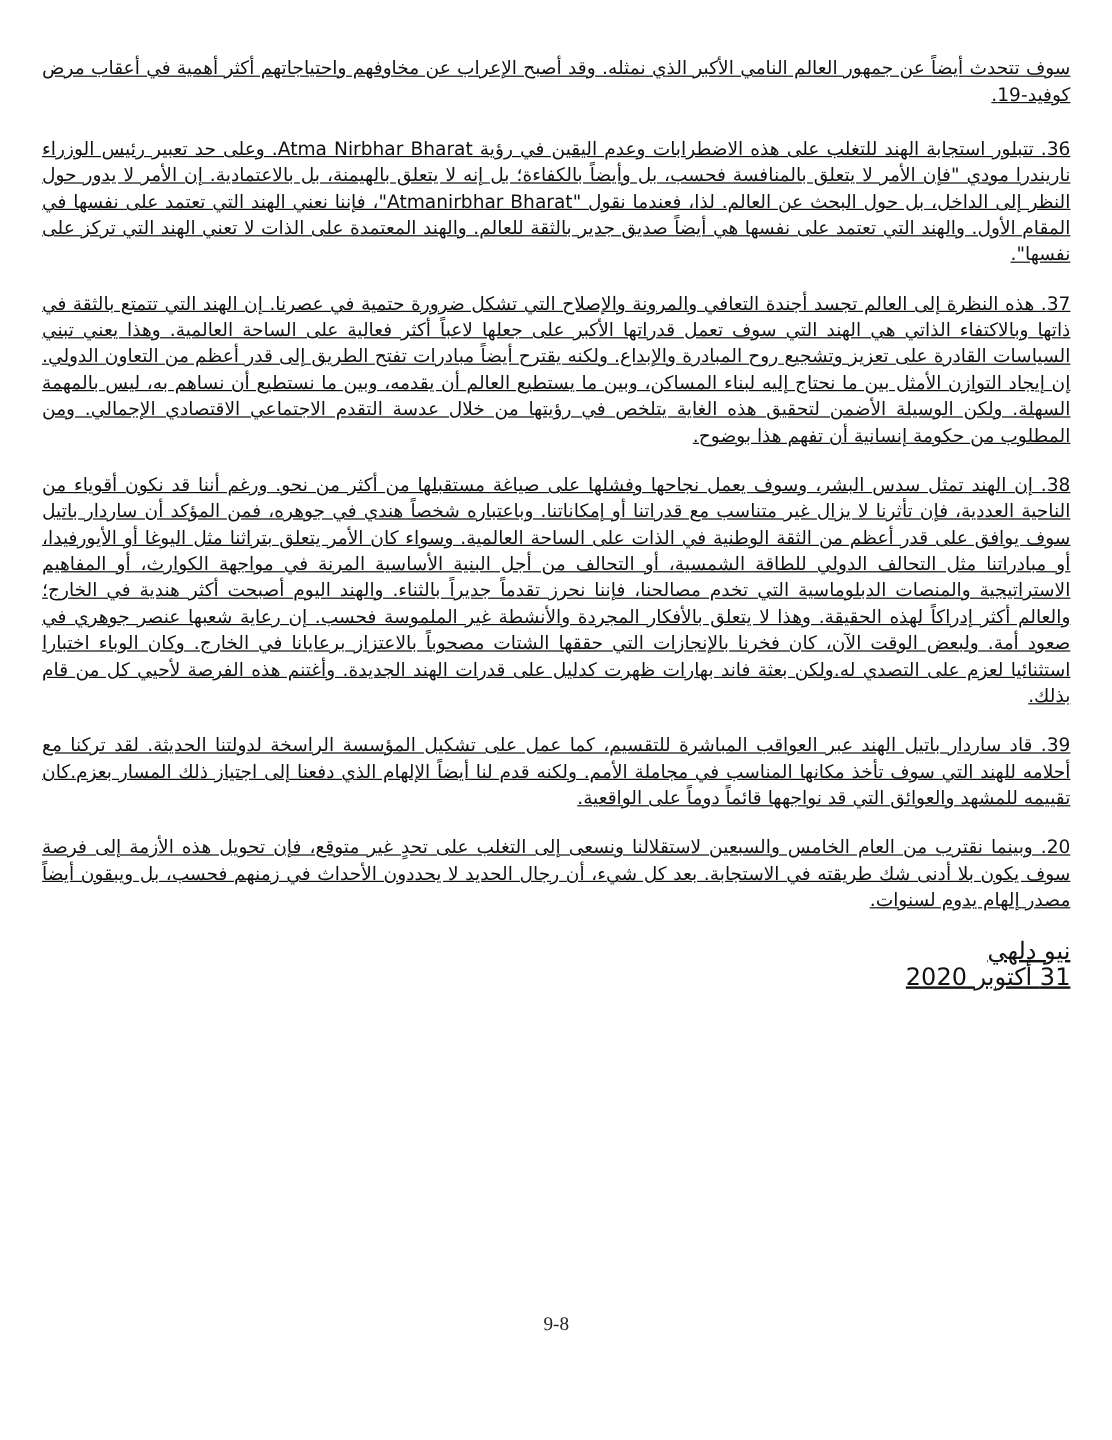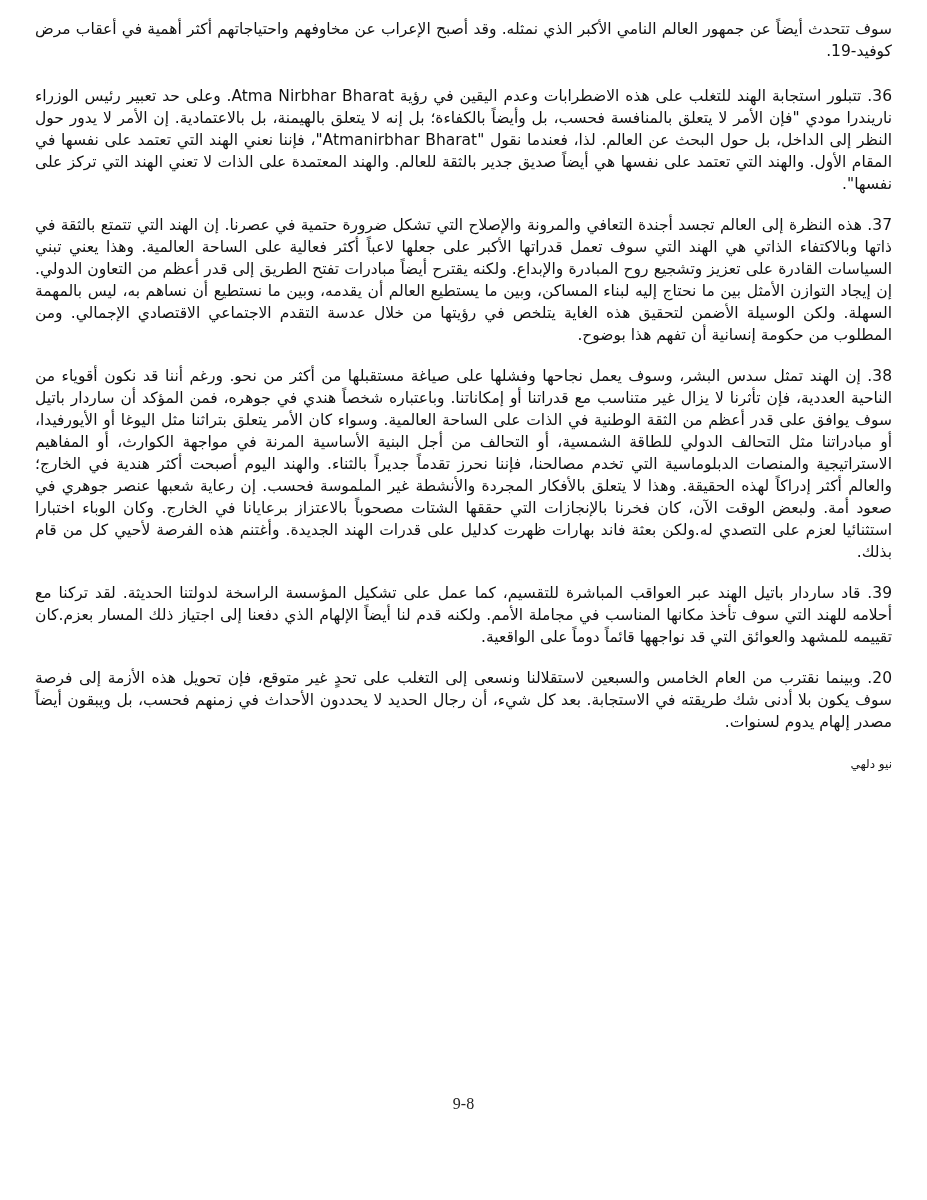--- a/index.html
+++ b/index.html
@@ -18,37 +18,38 @@
     .page {
       position: absolute;
       left: 0;
       top: 0;
       width: 927px;
       height: 1200px;
     }
     .content {
       position: absolute;
       left: 35px;
-      top: 18px;
+      top: 46px;
       width: 857px;
       direction: rtl;
       text-align: justify;
       text-align-last: right;
       font-size: 15.5px;
       line-height: 22px;
+      text-decoration: underline;
     }
     .para {
       margin: 0 0 19px 0;
     }
     .para.first {
       margin-bottom: 23px;
     }
     .signature {
       margin-top: 20px;
-      font-size: 12px;
+      font-size: 20px;
       line-height: 22px;
       text-align: left;
     }
     .footer {
       position: absolute;
       left: 0;
       width: 927px;
       top: 1095px;
       text-align: center;
       font-family: "Liberation Serif", serif;
@@ -62,16 +63,17 @@
 <div class="page">
   <div class="content">
     <p class="para first">سوف تتحدث أيضاً عن جمهور العالم النامي الأكبر الذي نمثله. وقد أصبح الإعراب عن مخاوفهم واحتياجاتهم أكثر أهمية في أعقاب مرض كوفيد-19.</p>
     <p class="para">36. تتبلور استجابة الهند للتغلب على هذه الاضطرابات وعدم اليقين في رؤية Atma Nirbhar Bharat. وعلى حد تعبير رئيس الوزراء ناريندرا مودي "فإن الأمر لا يتعلق بالمنافسة فحسب، بل وأيضاً بالكفاءة؛ بل إنه لا يتعلق بالهيمنة، بل بالاعتمادية. إن الأمر لا يدور حول النظر إلى الداخل، بل حول البحث عن العالم. لذا، فعندما نقول "Atmanirbhar Bharat"، فإننا نعني الهند التي تعتمد على نفسها في المقام الأول. والهند التي تعتمد على نفسها هي أيضاً صديق جدير بالثقة للعالم. والهند المعتمدة على الذات لا تعني الهند التي تركز على نفسها".</p>
     <p class="para">37. هذه النظرة إلى العالم تجسد أجندة التعافي والمرونة والإصلاح التي تشكل ضرورة حتمية في عصرنا. إن الهند التي تتمتع بالثقة في ذاتها وبالاكتفاء الذاتي هي الهند التي سوف تعمل قدراتها الأكبر على جعلها لاعباً أكثر فعالية على الساحة العالمية. وهذا يعني تبني السياسات القادرة على تعزيز وتشجيع روح المبادرة والإبداع. ولكنه يقترح أيضاً مبادرات تفتح الطريق إلى قدر أعظم من التعاون الدولي. إن إيجاد التوازن الأمثل بين ما نحتاج إليه لبناء المساكن، وبين ما يستطيع العالم أن يقدمه، وبين ما نستطيع أن نساهم به، ليس بالمهمة السهلة. ولكن الوسيلة الأضمن لتحقيق هذه الغاية يتلخص في رؤيتها من خلال عدسة التقدم الاجتماعي الاقتصادي الإجمالي. ومن المطلوب من حكومة إنسانية أن تفهم هذا بوضوح.</p>
     <p class="para">38. إن الهند تمثل سدس البشر، وسوف يعمل نجاحها وفشلها على صياغة مستقبلها من أكثر من نحو. ورغم أننا قد نكون أقوياء من الناحية العددية، فإن تأثرنا لا يزال غير متناسب مع قدراتنا أو إمكاناتنا. وباعتباره شخصاً هندي في جوهره، فمن المؤكد أن ساردار باتيل سوف يوافق على قدر أعظم من الثقة الوطنية في الذات على الساحة العالمية. وسواء كان الأمر يتعلق بتراثنا مثل اليوغا أو الأيورفيدا، أو مبادراتنا مثل التحالف الدولي للطاقة الشمسية، أو التحالف من أجل البنية الأساسية المرنة في مواجهة الكوارث، أو المفاهيم الاستراتيجية والمنصات الدبلوماسية التي تخدم مصالحنا، فإننا نحرز تقدماً جديراً بالثناء. والهند اليوم أصبحت أكثر هندية في الخارج؛ والعالم أكثر إدراكاً لهذه الحقيقة. وهذا لا يتعلق بالأفكار المجردة والأنشطة غير الملموسة فحسب. إن رعاية شعبها عنصر جوهري في صعود أمة. ولبعض الوقت الآن، كان فخرنا بالإنجازات التي حققها الشتات مصحوباً بالاعتزاز برعايانا في الخارج. وكان الوباء اختبارا استثنائيا لعزم على التصدي له.ولكن بعثة فاند بهارات ظهرت كدليل على قدرات الهند الجديدة. وأغتنم هذه الفرصة لأحيي كل من قام بذلك.</p>
     <p class="para">39. قاد ساردار باتيل الهند عبر العواقب المباشرة للتقسيم، كما عمل على تشكيل المؤسسة الراسخة لدولتنا الحديثة. لقد تركنا مع أحلامه للهند التي سوف تأخذ مكانها المناسب في مجاملة الأمم. ولكنه قدم لنا أيضاً الإلهام الذي دفعنا إلى اجتياز ذلك المسار بعزم.كان تقييمه للمشهد والعوائق التي قد نواجهها قائماً دوماً على الواقعية.</p>
     <p class="para">20.  وبينما نقترب من العام الخامس والسبعين لاستقلالنا ونسعى إلى التغلب على تحدٍ غير متوقع، فإن تحويل هذه الأزمة إلى فرصة سوف يكون بلا أدنى شك طريقته في الاستجابة. بعد كل شيء، أن رجال الحديد لا يحددون الأحداث في زمنهم فحسب، بل ويبقون أيضاً مصدر إلهام يدوم لسنوات.</p>
     <div class="signature">
       <div>نيو دلهي</div>
+      <div>31 أكتوبر 2020</div>
     </div>
   </div>
   <div class="footer">9-8</div>
 </div>
 
 </body></html>

